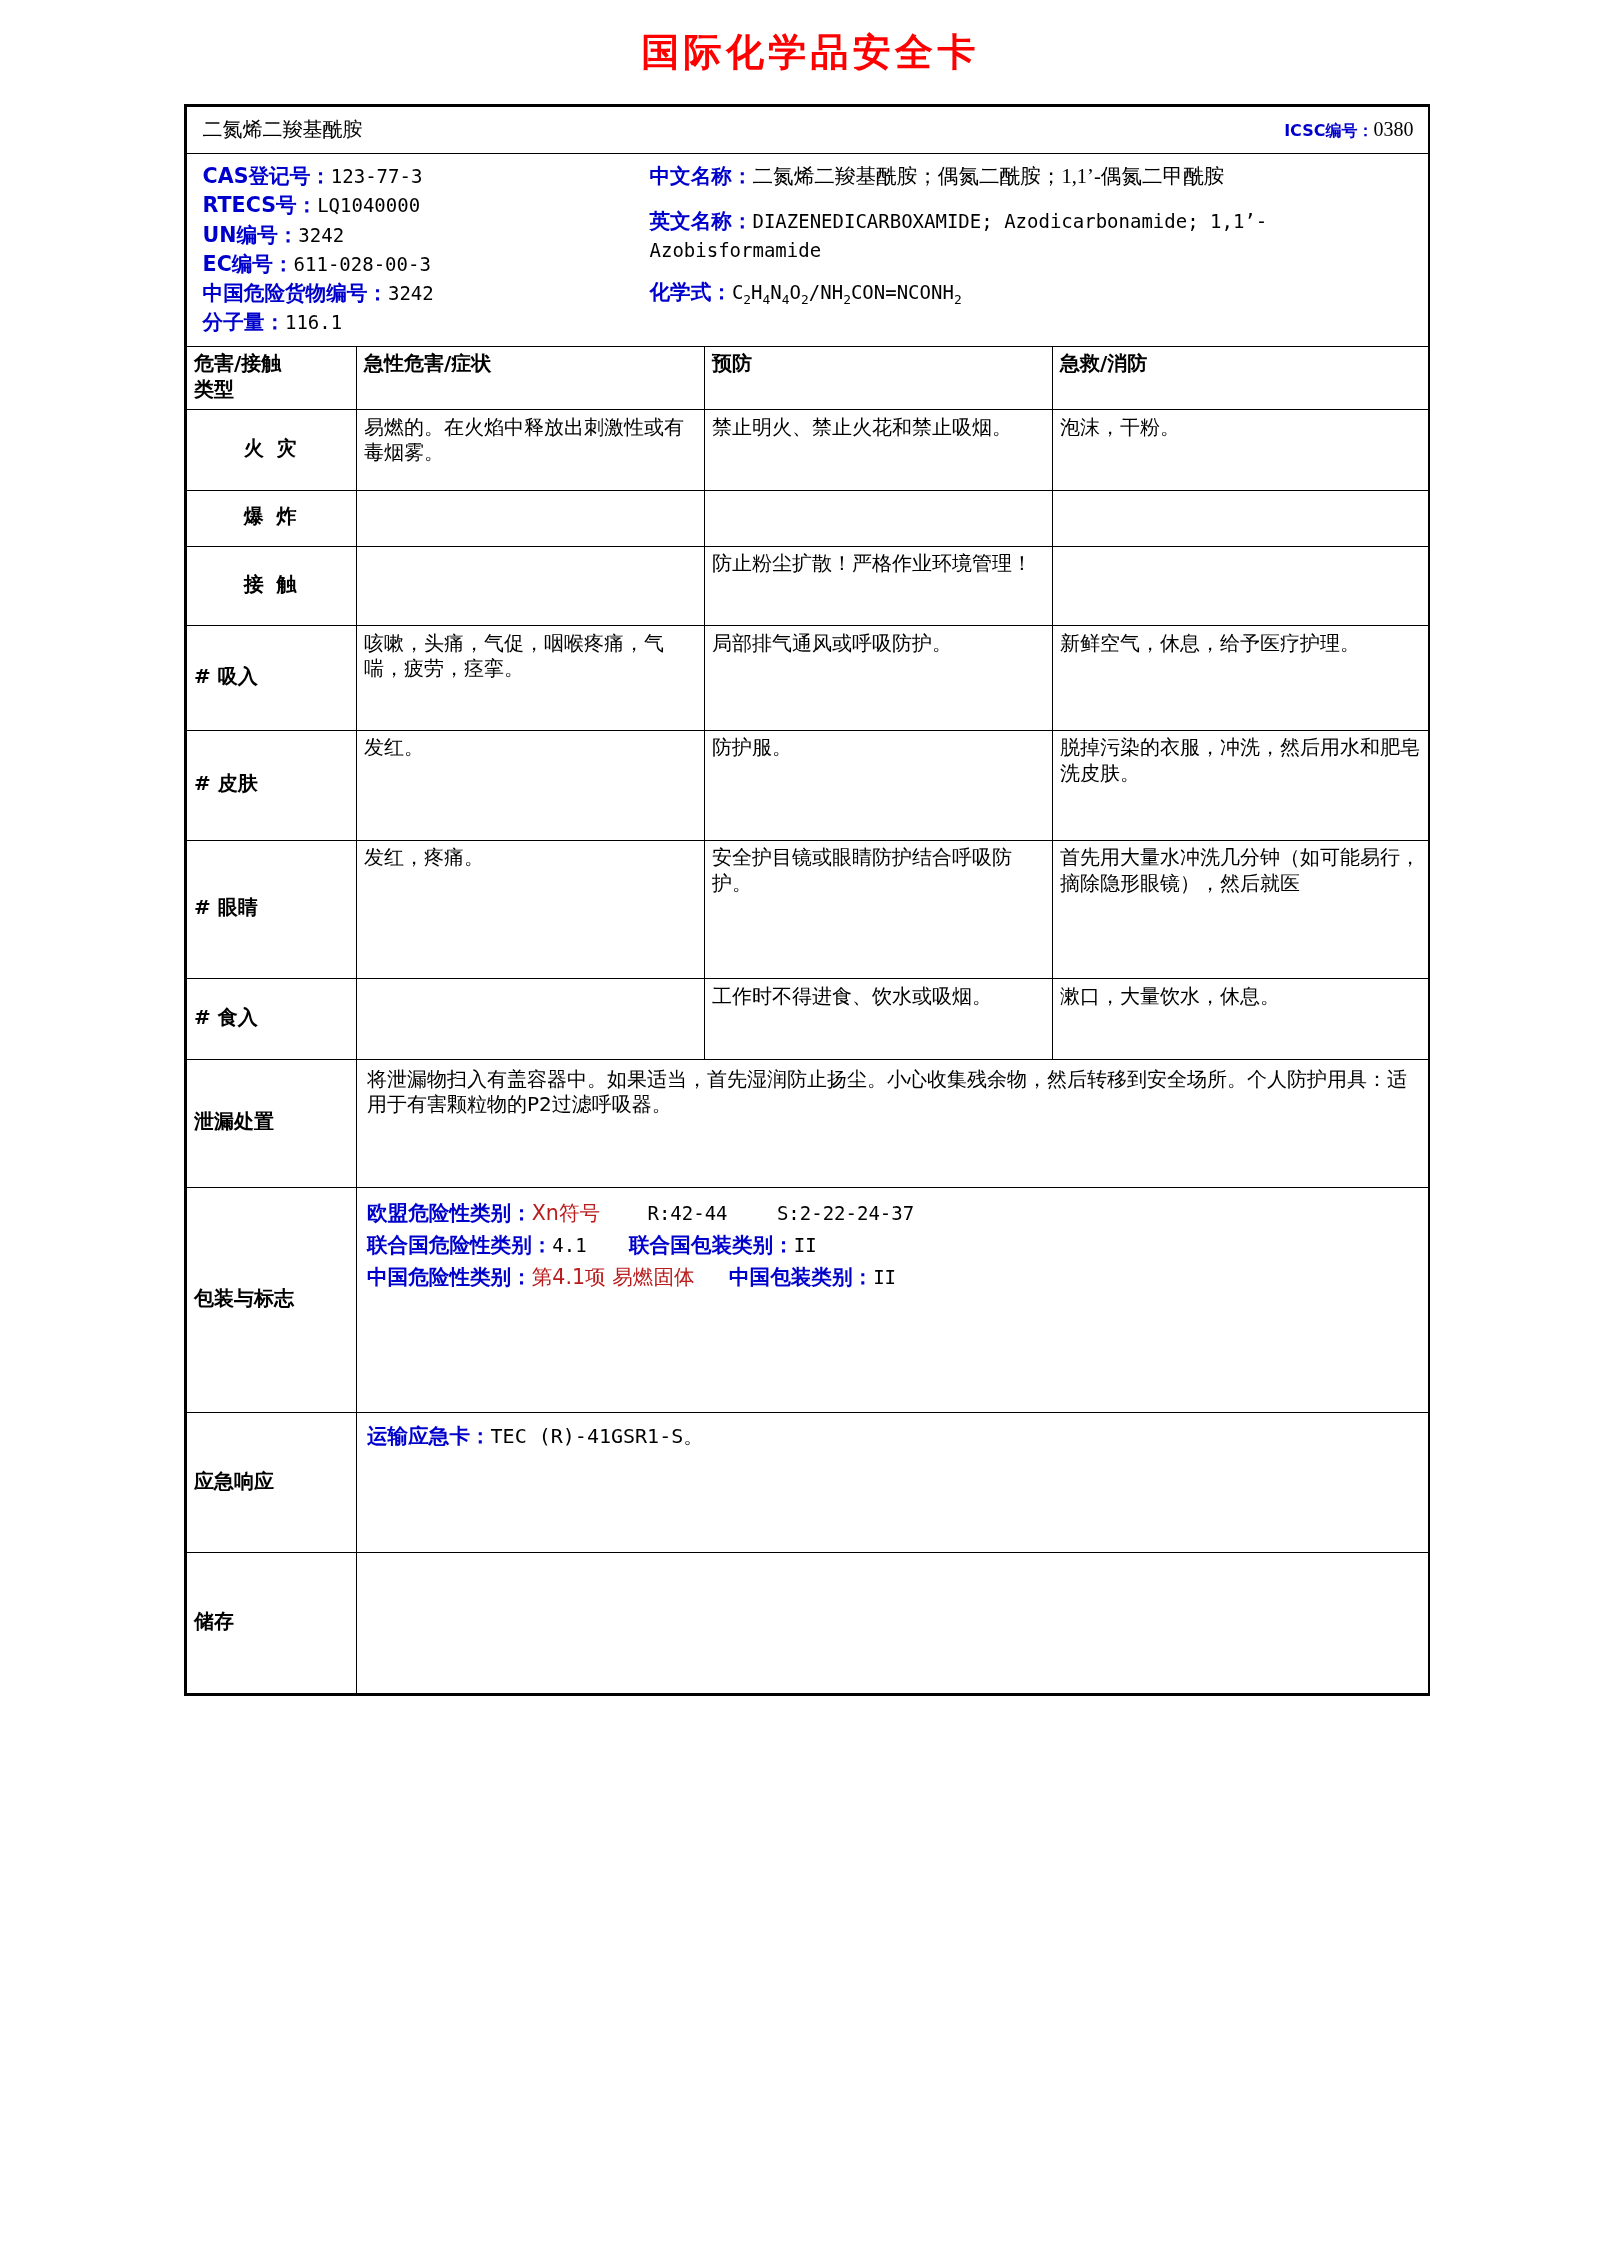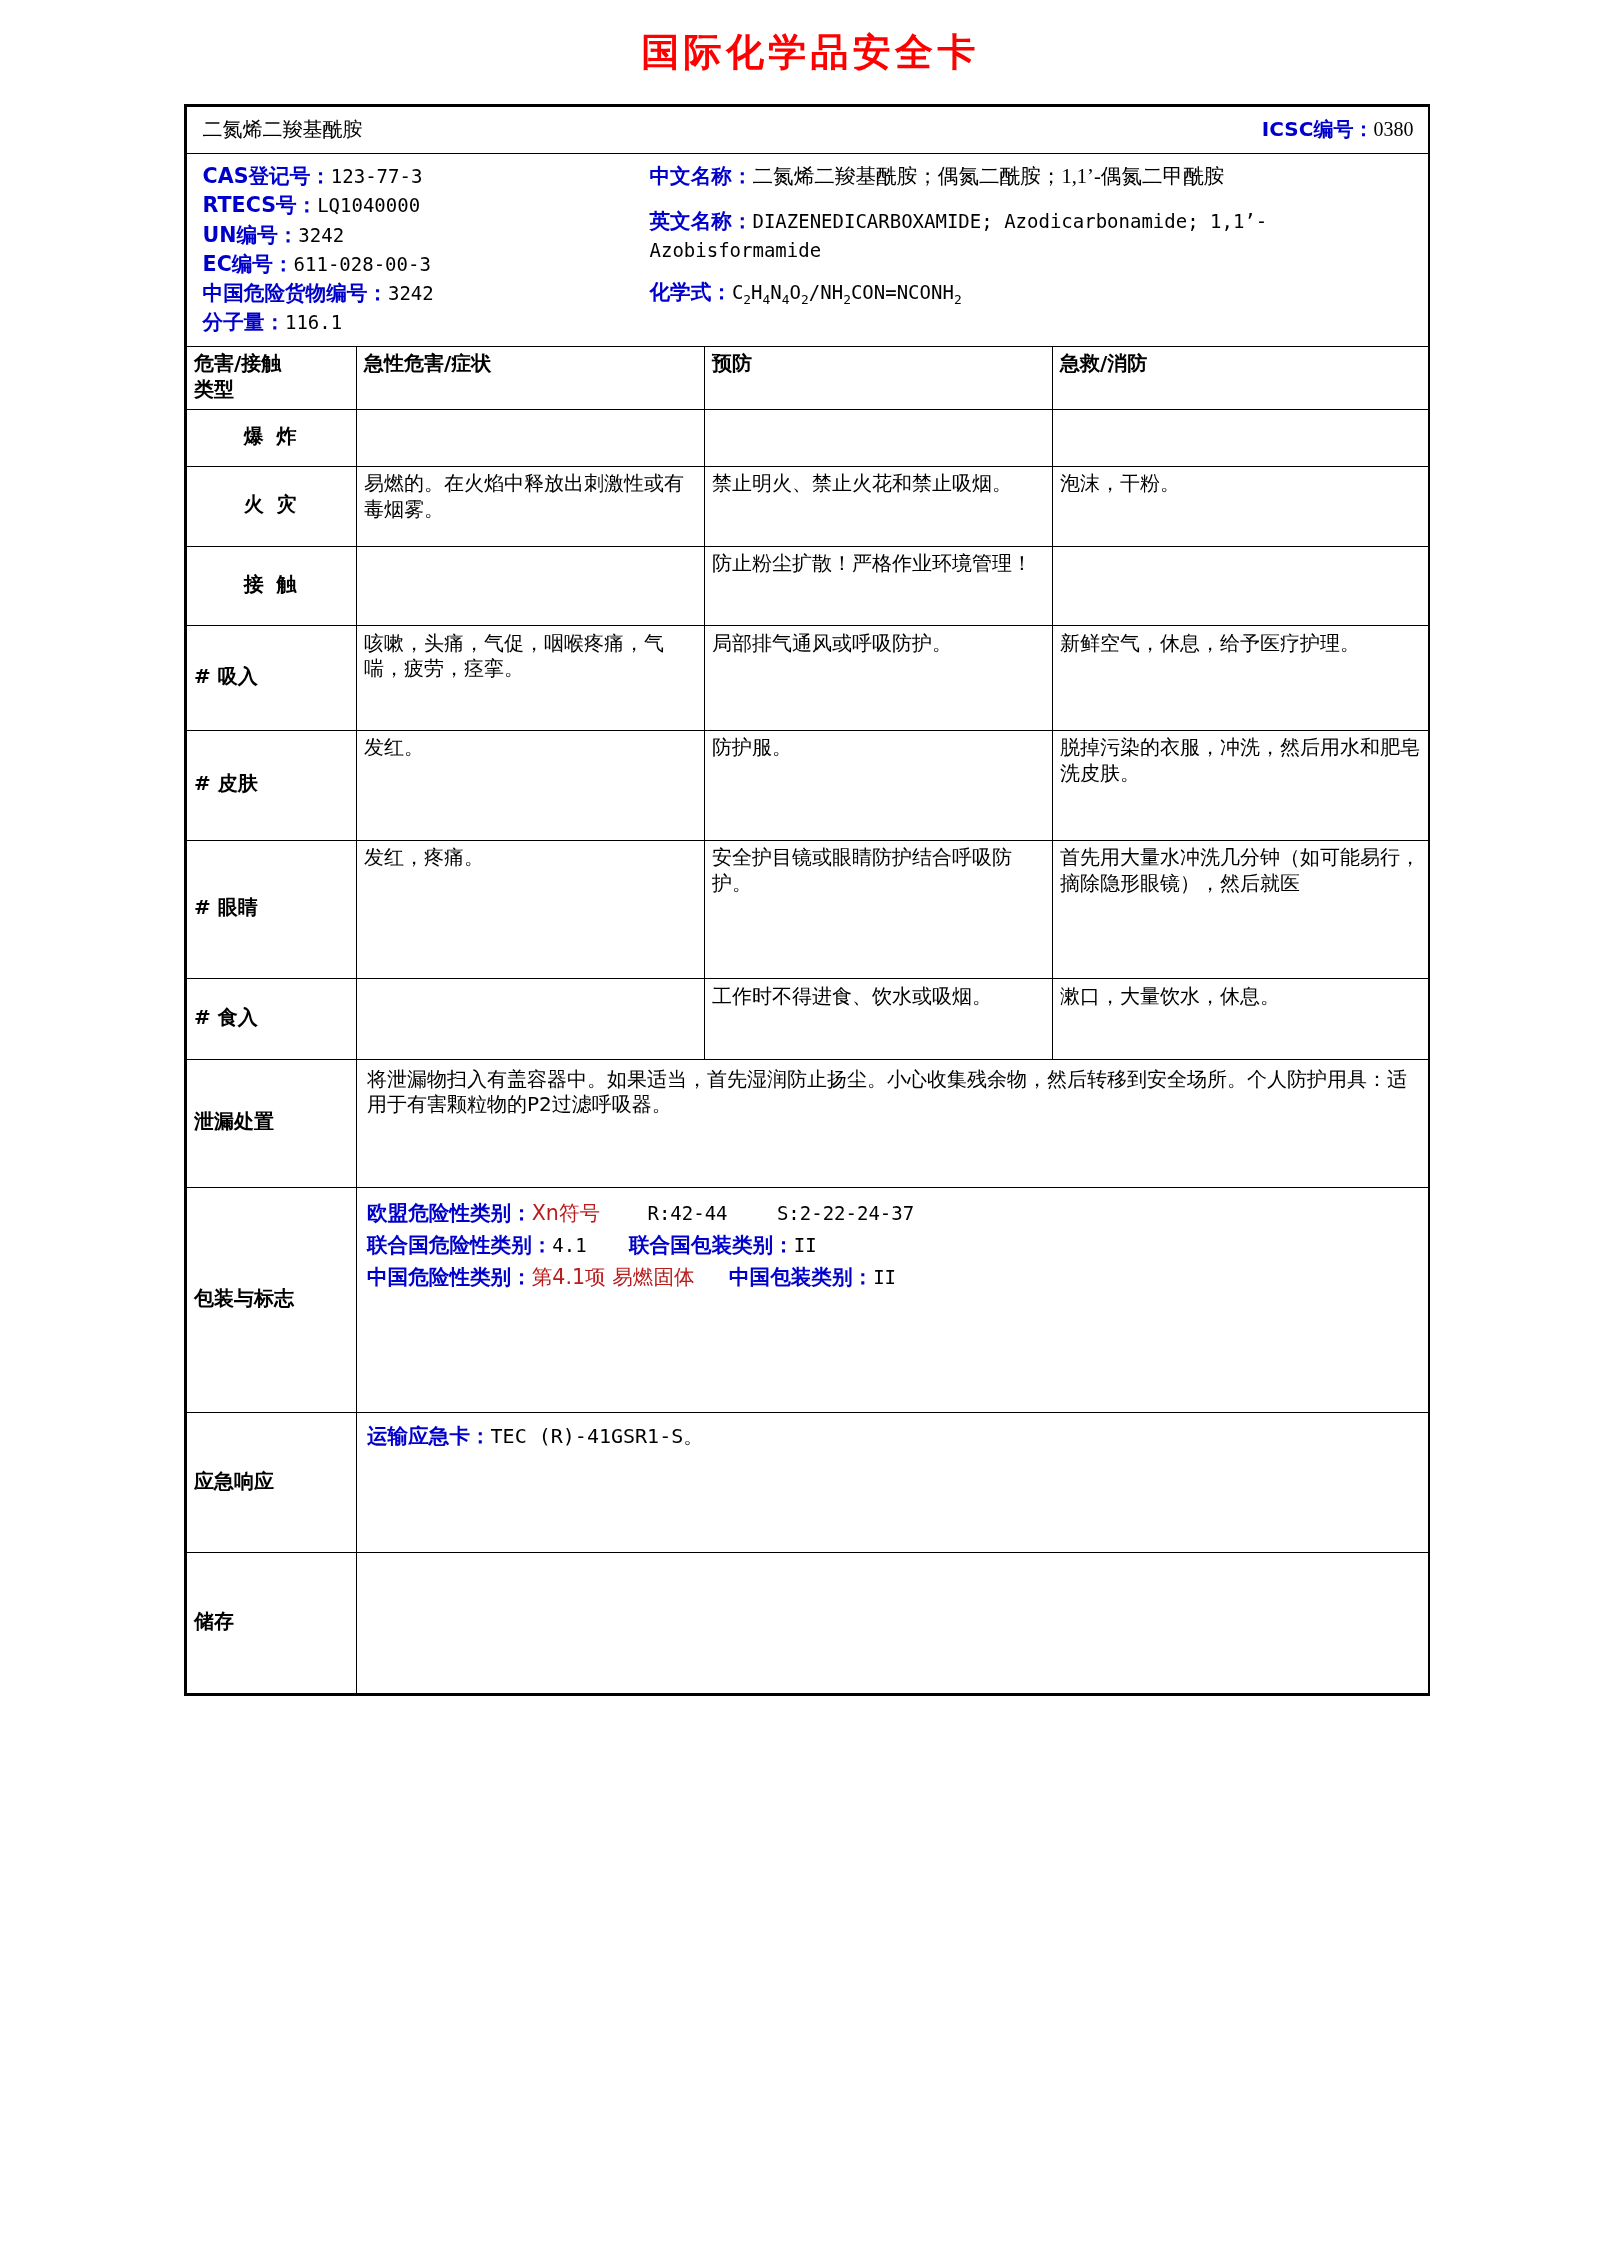--- a/index.html
+++ b/index.html
@@ -61,21 +61,21 @@
   }
   .hdr-right {
     border-left: none !important;
     text-align: right;
     padding: 10px 15.6px 10px 7px !important;
   }
   .icsc-label {
     color: #0000cc;
     font-family: "DejaVu Sans", sans-serif;
     font-weight: bold;
-    font-size: 20px;
+    font-size: 16px;
   }
   .icsc-num { color: #000000; font-size: 20px; }
 
   
   .ident {
     padding: 0 !important;
   }
   .ident-inner {
     display: flex;
     width: 100%;
@@ -248,31 +248,31 @@
         <td>
           <div>危害/接触</div>
           <div>类型</div>
         </td>
         <td>急性危害/症状</td>
         <td>预防</td>
         <td>急救/消防</td>
       </tr>
 
       <tr>
-        <td class="rowlabel" style="height:44px">爆  炸</td>
-        <td class="cell-txt"></td>
-        <td class="cell-txt"></td>
-        <td class="cell-txt"></td>
-      </tr>
-
-      <tr>
         <td class="rowlabel" style="height:68px">火  灾</td>
         <td class="cell-txt">易燃的。在火焰中释放出刺激性或有毒烟雾。</td>
         <td class="cell-txt">禁止明火、禁止火花和禁止吸烟。</td>
         <td class="cell-txt">泡沫，干粉。</td>
+      </tr>
+
+      <tr>
+        <td class="rowlabel" style="height:44px">爆  炸</td>
+        <td class="cell-txt"></td>
+        <td class="cell-txt"></td>
+        <td class="cell-txt"></td>
       </tr>
 
       <tr>
         <td class="rowlabel" style="height:67px">接  触</td>
         <td class="cell-txt"></td>
         <td class="cell-txt">防止粉尘扩散！严格作业环境管理！</td>
         <td class="cell-txt"></td>
       </tr>
 
       <tr>

